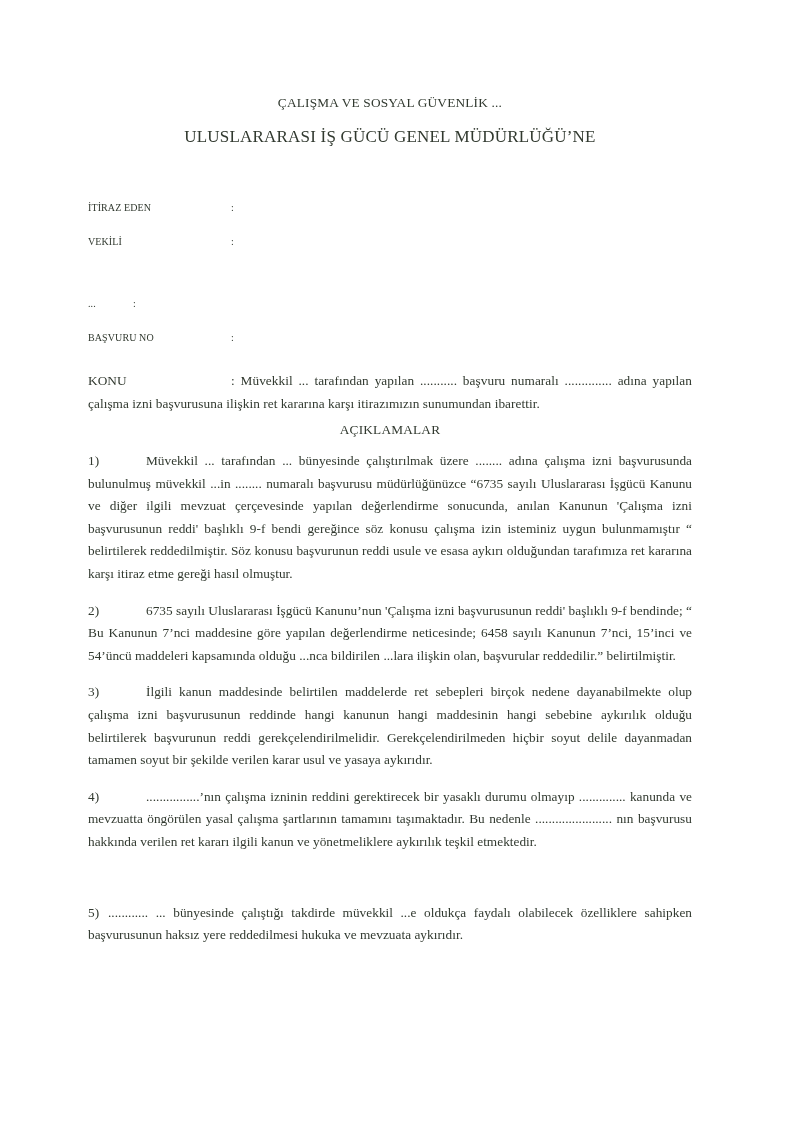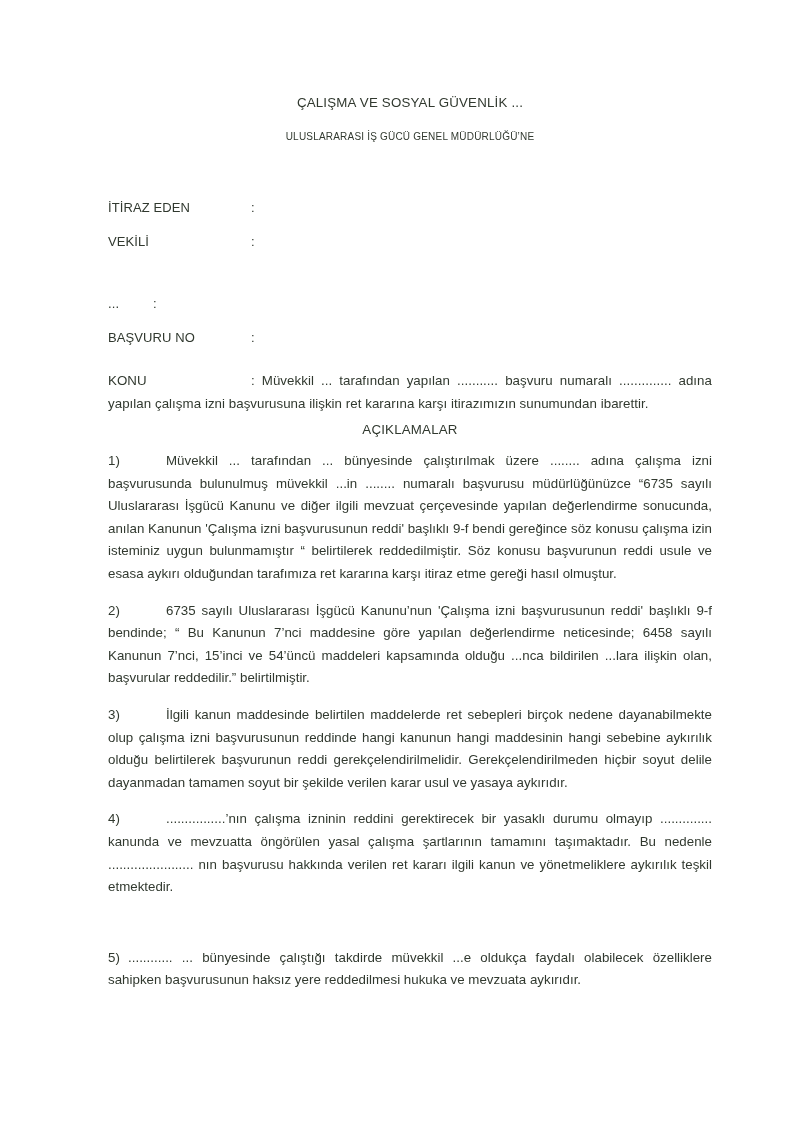--- a/index.html
+++ b/index.html
@@ -17,46 +17,47 @@
     width: 794px;
     height: 1123px;
     background: #ffffff;
     margin: 0 auto;
     overflow: hidden;
     box-sizing: border-box;
   }
   
   .content {
     position: absolute;
-    left: 108px;
+    left: 88px;
     top: 0;
     width: 604px;
+    font-family: Liberation Serif, serif;
   }
 
   .title-block {
     margin-top: 86px;
   }
   .title-line {
     text-align: center;
     font-size: 13.3px;
     line-height: 34px;
     letter-spacing: 0.2px;
     white-space: nowrap;
   }
   .title-line.second {
-    font-size: 10px;
+    font-size: 17px;
   }
 
   .fields {
     margin-top: 37px;
   }
   .field-row {
     display: flex;
     align-items: baseline;
-    font-size: 13px;
+    font-size: 10px;
     line-height: 33.5px;
     letter-spacing: 0.1px;
   }
   .field-row .f-label {
     display: inline-block;
     white-space: pre;
   }
   .field-row.wide .f-label { width: 143px; }
   .field-row.narrow .f-label { width: 45px; }
   .field-row .f-colon {

